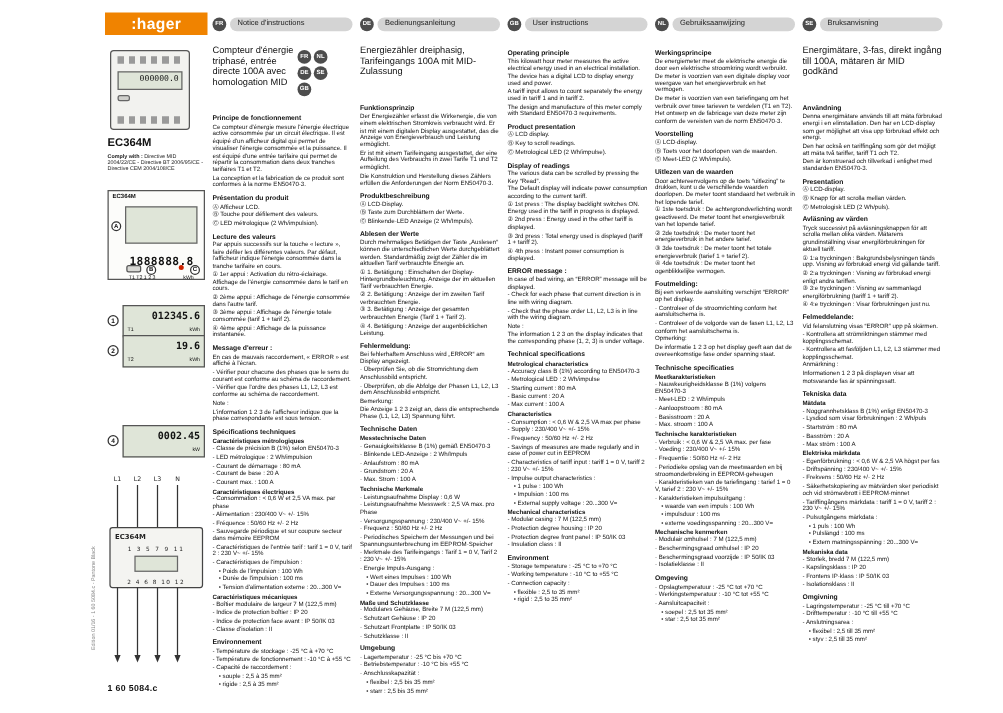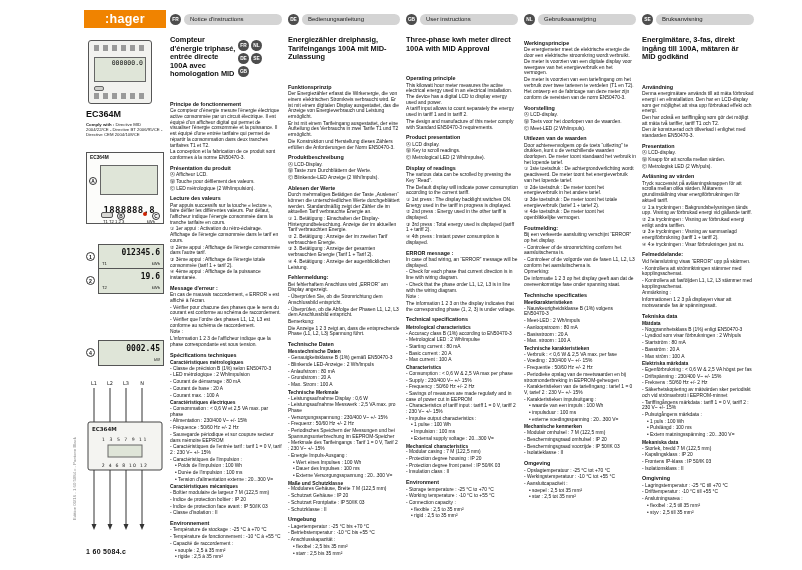--- a/index.html
+++ b/index.html
@@ -17,33 +17,33 @@
                font-size:6px; color:#222; padding:0 6px; white-space:nowrap; overflow:hidden; }
   .tab.t0{left:170px}.tab.t1{left:288px}.tab.t2{left:406px}.tab.t3{left:524px}.tab.t4{left:642px}
 
   
   .badges { position:absolute; left:238px; top:40px; width:26px; display:flex; flex-wrap:wrap; gap:2px; z-index:3; }
   .badge { width:11px; height:11px; border-radius:50%; background:#4d4d4d; color:#fff; font-size:4.8px;
            font-weight:bold; display:flex; align-items:center; justify-content:center; }
 
   
   .col { position:absolute; top:36px; width:112px; max-height:530px; overflow:hidden; }
-  .col-title { font-size:7.4px; line-height:8.6px; font-weight:bold; margin-bottom:22px; }
+  .col-title { font-size:7.4px; line-height:8.6px; font-weight:normal; margin-bottom:22px; }
   .col.first .col-title { padding-right:46px; }
   .sec-heading { font-size:5.4px; line-height:6.4px; font-weight:bold; margin-top:4px; margin-bottom:1px; }
   .sub-heading { font-size:4.9px; line-height:5.8px; font-weight:bold; margin-top:2px; }
   .body-line { font-size:4.9px; line-height:5.7px; margin-bottom:1px; }
   .body-line.indent { padding-left:5px; }
 
   
   .device { position:absolute; left:88px; top:40px; width:64px; height:64px; border:1px solid #555;
             border-radius:3px; background:#f2f2ef; padding:4px 5px; }
   .term { height:6px; background:repeating-linear-gradient(90deg,#9a9a9a 0 5px,transparent 5px 9px); }
   .term.b { position:absolute; bottom:4px; left:5px; right:5px; }
-  .device-screen { margin-top:6px; height:25px; background:#dfe5d8; border:1px solid #666;
+  .device-screen { margin-top:6px; height:15px; background:#dfe5d8; border:1px solid #666;
                    font-family:"DejaVu Sans Mono",monospace; font-size:6.5px; line-height:11px;
                    text-align:right; padding-right:2px; }
   .device-button { margin-top:4px; width:10px; height:5px; border:1px solid #666; border-radius:2px; background:#cfcfcb; }
   .device-ref { position:absolute; left:86px; top:109px; font-size:9px; font-weight:bold; }
   .comply { position:absolute; left:86px; top:122px; width:78px; font-size:4.3px; line-height:5.2px; color:#222; }
   .comply .c-label { font-weight:bold; }
 
   .display-card { position:absolute; left:86px; top:152px; width:78px; height:72px; border:1px solid #555; background:#fcfcfa; }
   .card-ref { position:absolute; left:3px; top:2px; font-size:4.8px; font-weight:bold; }
   .card-lcd { position:absolute; left:13px; top:12px; right:5px; height:30px; background:#dfe5d8;
@@ -293,21 +293,20 @@
         <p class="body-line">- Schutzart Frontplatte : IP 50/IK 03</p>
         <p class="body-line">- Schutzklasse : II</p>
         <div class="sec-heading">Umgebung</div>
         <p class="body-line">- Lagertemperatur : -25 °C bis +70 °C</p>
         <p class="body-line">- Betriebstemperatur : -10 °C bis +55 °C</p>
         <p class="body-line">- Anschlusskapazität :</p>
         <p class="body-line indent">• flexibel : 2,5 bis 35 mm²</p>
         <p class="body-line indent">• starr : 2,5 bis 35 mm²</p>
       </div>
       <div class="col" style="left: 406px;">
-        <div class="col-title">Three-phase kwh meter direct 100A with MID Approval</div>
         <div class="sec-heading">Operating principle</div>
         <p class="body-line">This kilowatt hour meter measures the active electrical energy used in an electrical installation. The device has a digital LCD to display energy used and power.</p>
         <p class="body-line">A tariff input allows to count separately the energy used in tariff 1 and in tariff 2.</p>
         <p class="body-line">The design and manufacture of this meter comply with Standard EN50470-3 requirements.</p>
         <div class="sec-heading">Product presentation</div>
         <p class="body-line">Ⓐ LCD display.</p>
         <p class="body-line">Ⓑ Key to scroll readings.</p>
         <p class="body-line">Ⓒ Metrological LED (2 Wh/impulse).</p>
         <div class="sec-heading">Display of readings</div>
         <p class="body-line">The various data can be scrolled by pressing the Key “Read”.</p>

